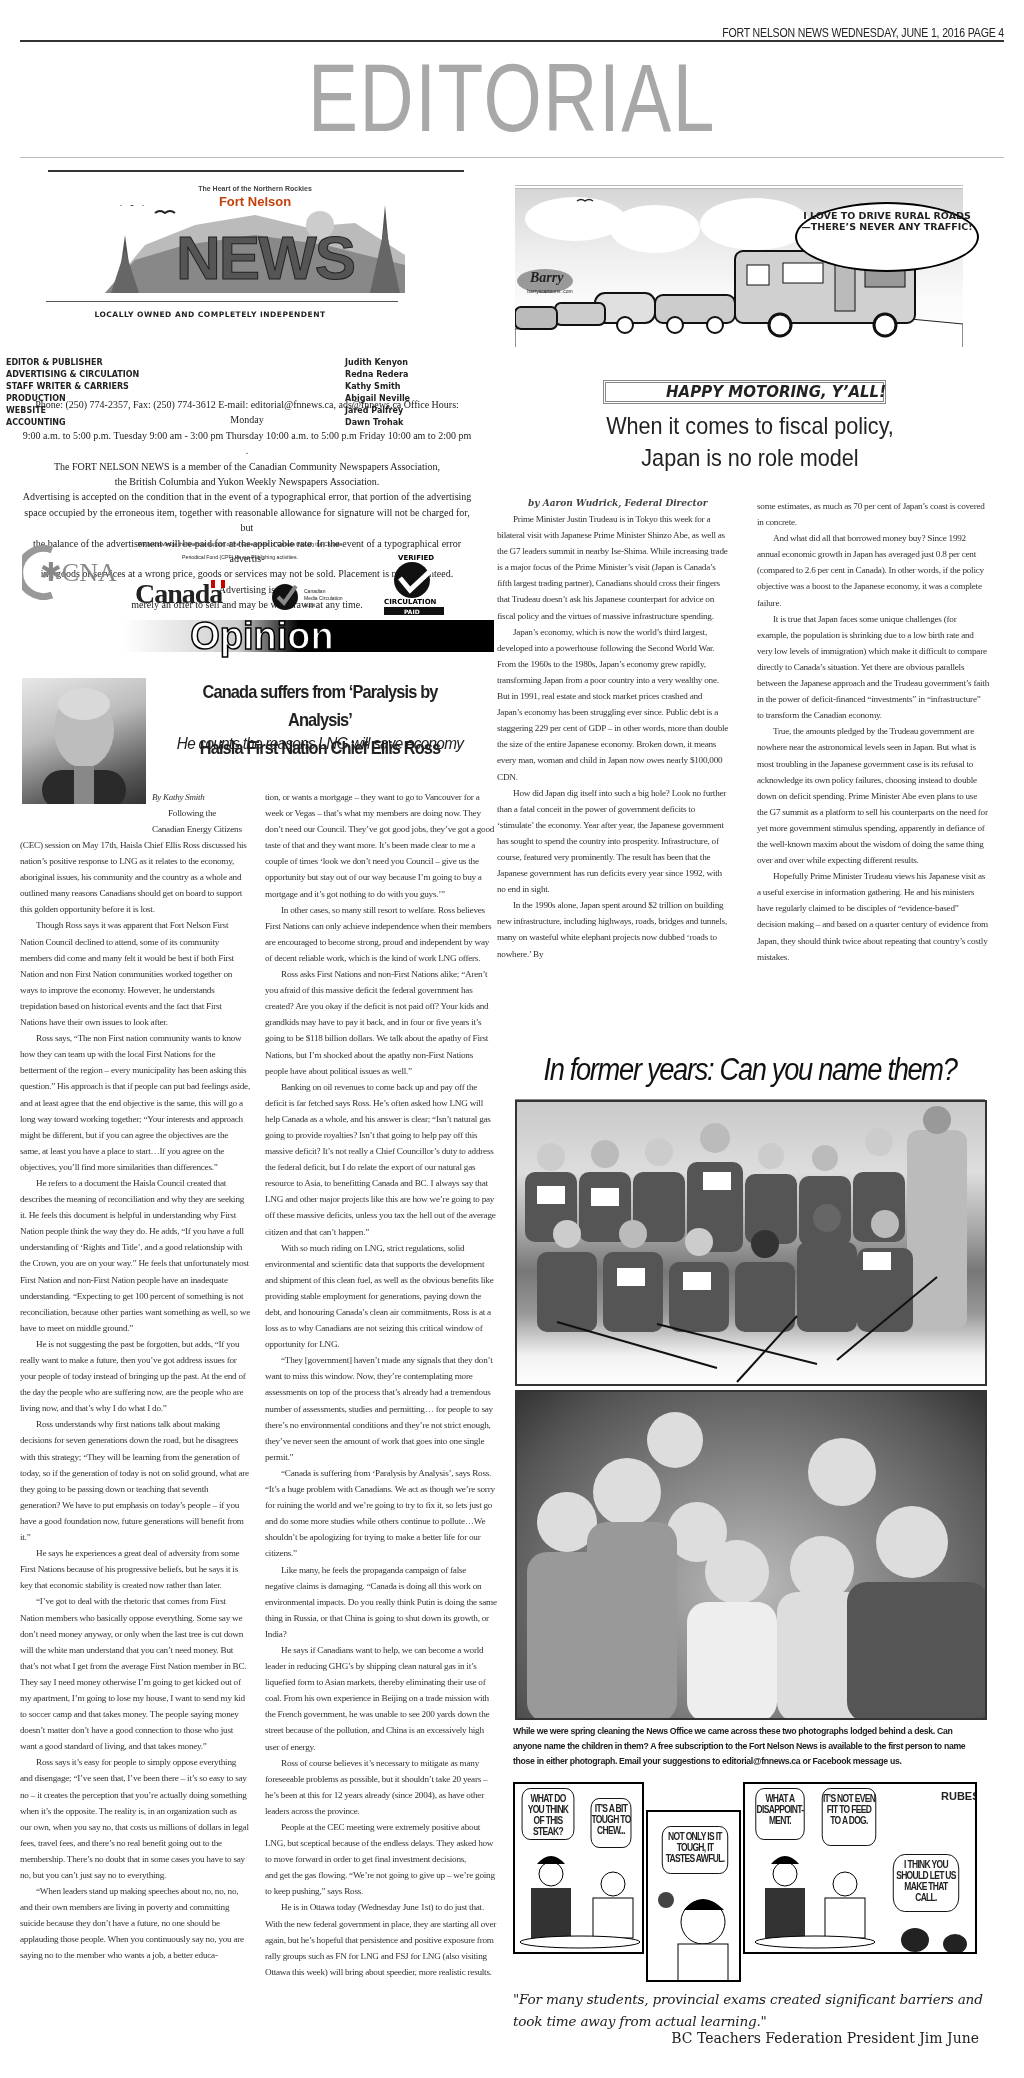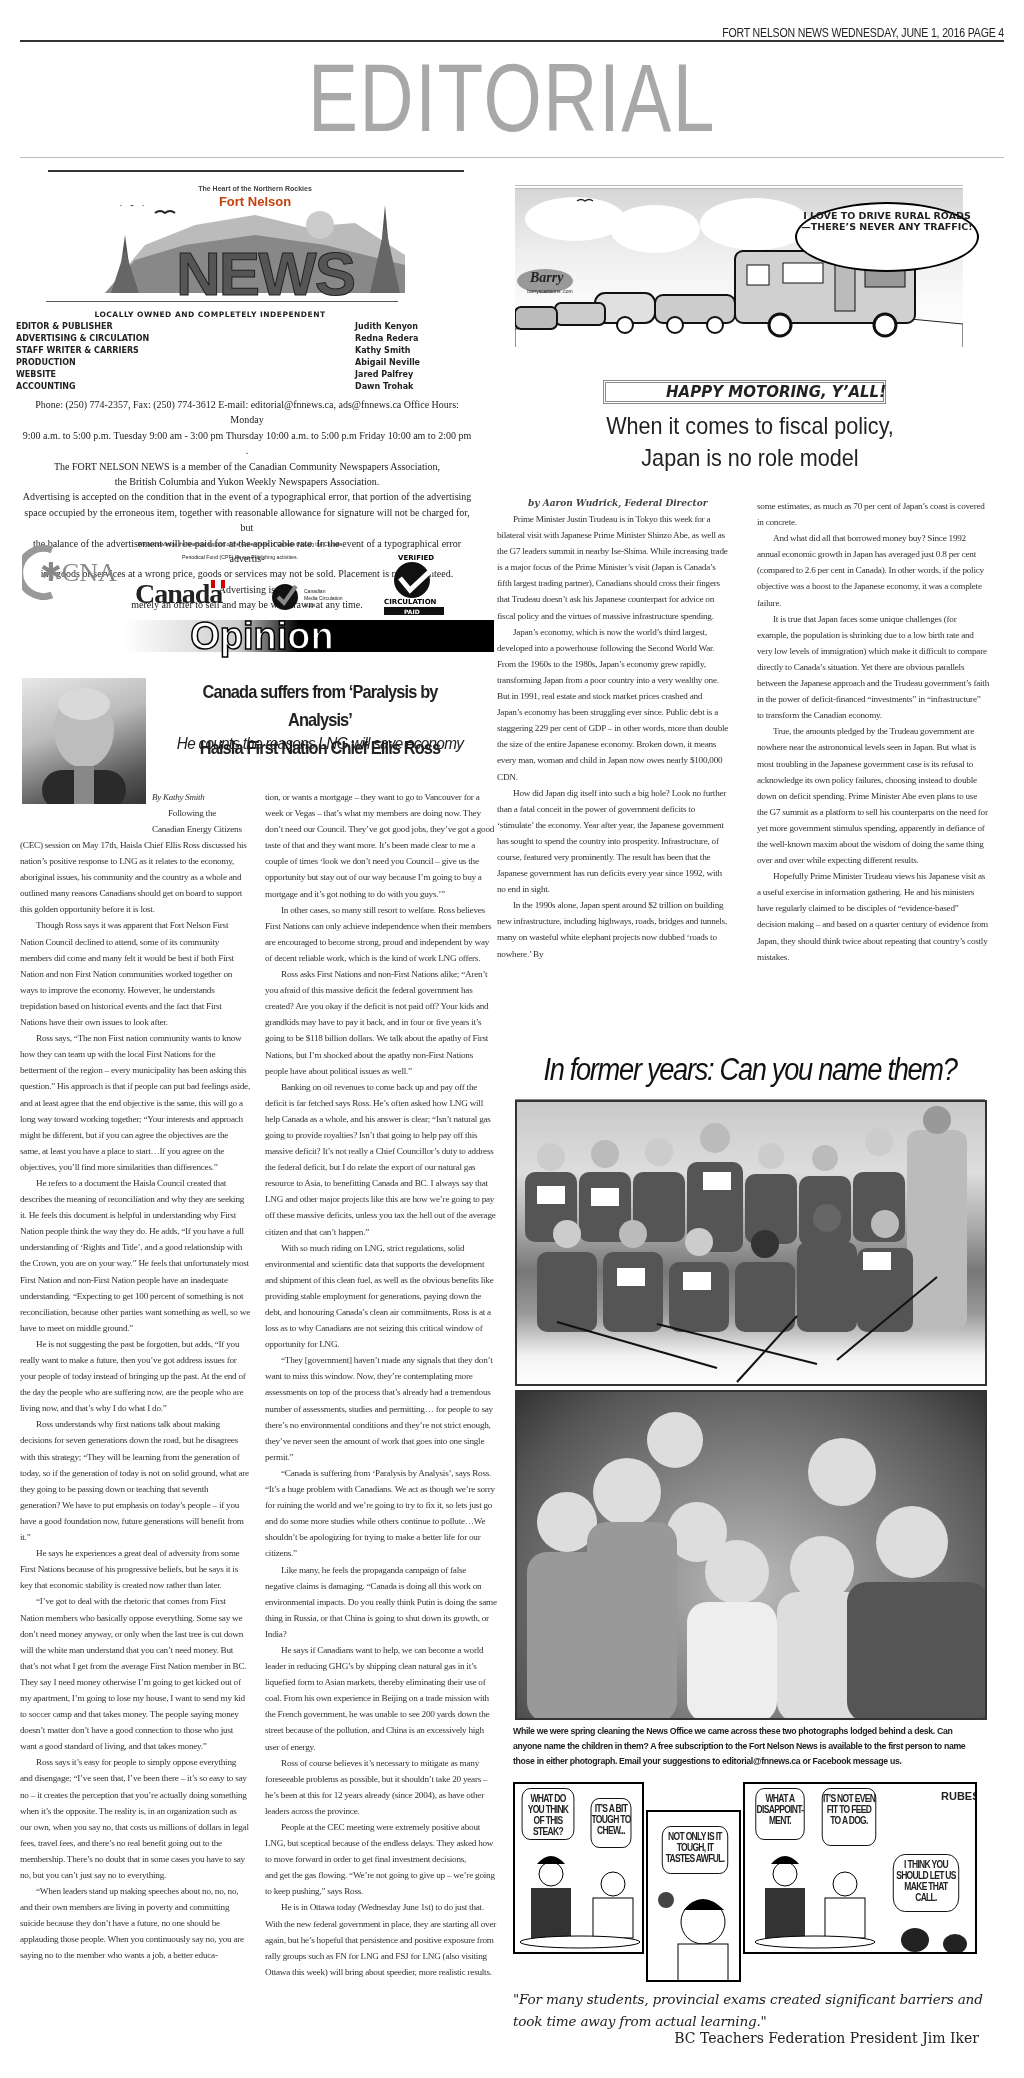--- a/index.html
+++ b/index.html
@@ -12,25 +12,25 @@
   #folio { left: 20px; top: 26px; width: 984px; text-align: right; font-family: "Liberation Sans", sans-serif; font-size: 12px; letter-spacing: -0.2px; transform: scaleX(0.88); transform-origin: right; }
   #rule-top { left: 20px; top: 40px; width: 984px; height: 2px; background: #333; }
   #masthead { left: 0; top: 48px; width: 1024px; text-align: center; font-family: "Liberation Sans", sans-serif; font-weight: 300; font-size: 96px; color: #a8a8a8; letter-spacing: 2px; transform: scaleX(0.78); line-height: 100px; }
   #rule-under-mast { left: 20px; top: 157px; width: 984px; height: 1px; background: #bbb; }
 
   
   #left-top-rule { left: 48px; top: 170px; width: 416px; height: 2px; background: #333; }
   #logo { left: 105px; top: 185px; width: 300px; height: 110px; }
   #logo-tagline { left: 0; top: 0; width: 300px; text-align: center; font-family: "Liberation Sans", sans-serif; font-size: 7px; color: #444; font-weight: bold; }
   #logo-town { left: 0; top: 9px; width: 300px; text-align: center; font-family: "Liberation Sans", sans-serif; font-size: 13px; color: #c2410c; font-weight: bold; }
-  #logo-word { left: 60px; top: 38px; width: 200px; height: 70px; text-align: center; font-family: "Liberation Sans", sans-serif; font-weight: 900; font-size: 62px; color: #555; -webkit-text-stroke: 1px #222; letter-spacing: -2px; line-height: 70px; margin-top: 16px; }
+  #logo-word { left: 60px; top: 38px; width: 200px; height: 70px; text-align: center; font-family: "Liberation Sans", sans-serif; font-weight: 900; font-size: 62px; color: #555; -webkit-text-stroke: 1px #222; letter-spacing: -2px; line-height: 70px; }
   #logo-mountain { left: 0; top: 20px; width: 300px; height: 88px; }
   #logo-rule { left: 46px; top: 301px; width: 352px; height: 1px; background: #555; }
   #indep { left: 20px; top: 310px; width: 380px; text-align: center; font-family: "DejaVu Sans", sans-serif; font-weight: bold; font-size: 7.5px; letter-spacing: 0.5px; }
-  .staff-row { position: absolute; left: 16px; width: 420px; font-family: "DejaVu Sans", sans-serif; font-weight: bold; font-size: 8px; height: 12px; }
+  .staff-row { position: absolute; left: 6px; width: 420px; font-family: "DejaVu Sans", sans-serif; font-weight: bold; font-size: 8px; height: 12px; margin-top: 36px; }
   .staff-row .role { position: absolute; left: 0; }
   .staff-row .name { position: absolute; left: 339px; }
   #contact { left: 22px; top: 397px; width: 450px; text-align: center; font-size: 10px; line-height: 15.4px; }
   #cpf { left: 130px; top: 538px; width: 220px; text-align: center; font-family: "Liberation Sans", sans-serif; font-size: 5.2px; line-height: 13px; }
   #cna-logo { left: 22px; top: 545px; width: 95px; height: 55px; }
   #canada-logo { left: 135px; top: 578px; width: 110px; height: 32px; font-family: "Liberation Serif", serif; font-size: 28px; font-weight: bold; letter-spacing: -1px; }
   #cmca-logo { left: 270px; top: 582px; width: 100px; height: 30px; }
   #cmca-text { left: 304px; top: 588px; font-family: "Liberation Sans", sans-serif; font-size: 5px; line-height: 7px; }
   #verified-logo { left: 370px; top: 550px; width: 85px; height: 66px; }
 
@@ -377,13 +377,13 @@
         <circle cx="100" cy="30" r="12" fill="#fff" stroke="#000"></circle>
       <rect x="80" y="44" width="40" height="40" fill="#fff" stroke="#000"></rect>
         <ellipse cx="70" cy="88" rx="60" ry="6" fill="#fff" stroke="#000"></ellipse>
       <ellipse cx="170" cy="86" rx="14" ry="12" fill="#222"></ellipse>
         <ellipse cx="210" cy="90" rx="12" ry="10" fill="#222"></ellipse>
     </svg>
   </div>
 </div>
 
 <div class="abs" id="quote">"For many students, provincial exams created significant barriers and took time away from actual learning."</div>
-<div class="abs" id="quote-attrib">BC Teachers Federation President Jim Iker</div>
+<div class="abs" id="quote-attrib">BC Teachers Federation President Jim June</div>
 
 </body></html>

